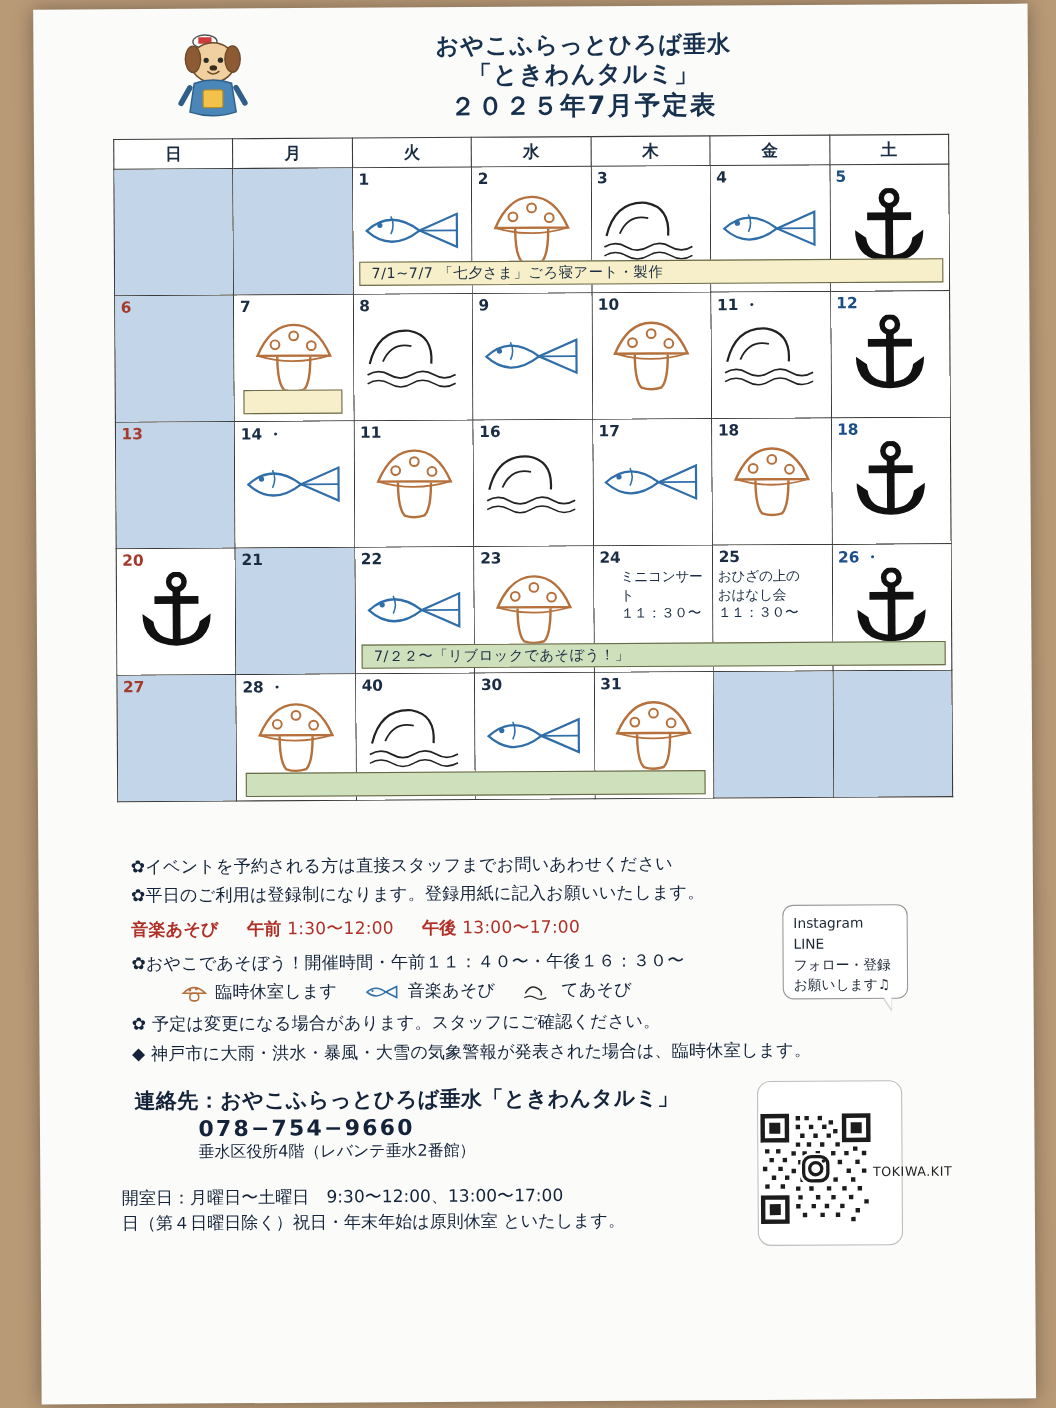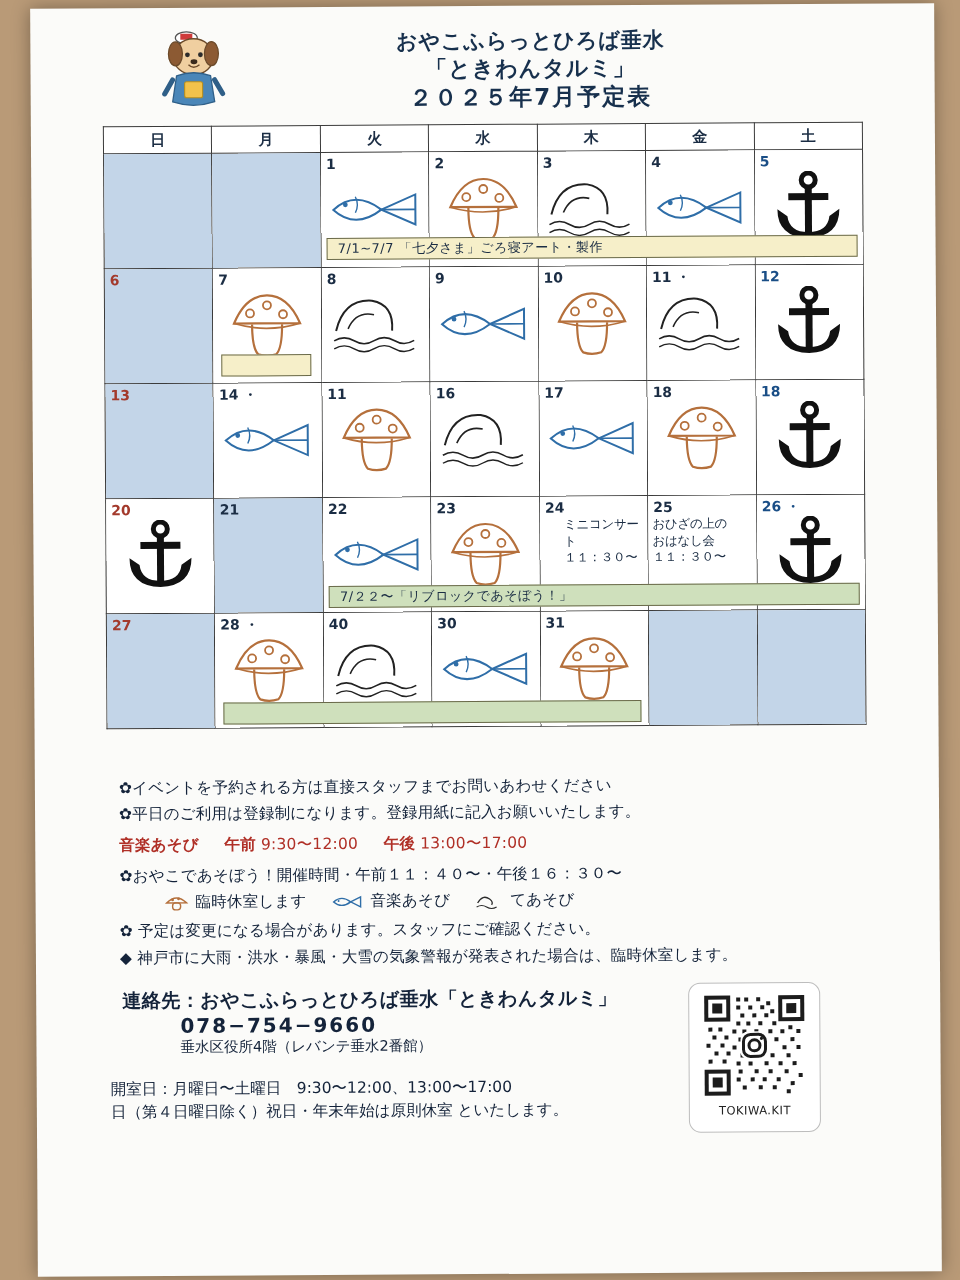--- a/index.html
+++ b/index.html
@@ -80,21 +80,21 @@
     font-size:12.5px;line-height:1.5;color:#1b2433;padding:7px 9px;box-sizing:border-box;
   }
   .callout:after{
     content:"";position:absolute;right:14px;bottom:-11px;
     border-left:8px solid transparent;border-right:0 solid transparent;
     border-top:12px solid #fff;filter:drop-shadow(0 1px 0 #9a9a9a);
   }
   .qrbox{
     position:absolute;left:652px;top:978px;width:132px;height:150px;
     border:1px solid #bdbdbd;border-radius:12px;background:#fff;
-    display:flex;flex-direction:column;align-items:center;justify-content:flex-start;
+    display:flex;flex-direction:row;align-items:center;justify-content:flex-start;
     padding-top:10px;box-sizing:border-box;
   }
   .qrlabel{font-size:11.5px;letter-spacing:.5px;color:#222;margin-top:6px;}
   svg{display:block;}
 </style>
 </head>
 <body>
 
 <div id="sheet">
 
@@ -481,21 +481,21 @@
       <div class="banner green" style="left: 188.571px; width: 418.286px; top: 695px;"></div>
     </div>
 
   <div class="notes">
     <div>✿イベントを予約される方は直接スタッフまでお問いあわせください</div>
     <div>✿平日のご利用は登録制になります。登録用紙に記入お願いいたします。</div>
     <div class="hours" style="margin-top:10px;">
       <span class="lbl">音楽あそび</span>
       &nbsp;&nbsp;&nbsp;
       <span class="lbl">午前</span>
-      <span class="red">9:30〜12:00</span>
+      <span class="red">1:30〜12:00</span>
       &nbsp;&nbsp;&nbsp;
       <span class="lbl">午後</span>
       <span class="red">13:00〜17:00</span>
     </div>
     <div style="margin-top:10px;">✿おやこであそぼう！開催時間・午前１１：４０〜・午後１６：３０〜</div>
     <div class="mini-icons">
       <span>
         <svg width="26" height="18" viewBox="0 0 26 18">
             <path d="M3 9 q10 -10 20 0 z" fill="none" stroke="#b5703c" stroke-width="1.4"></path>
             <rect x="9" y="9" width="8" height="7" rx="3" fill="none" stroke="#b5703c" stroke-width="1.4"></rect>
@@ -528,20 +528,26 @@
     <div class="c1">連絡先：おやこふらっとひろば垂水「ときわんタルミ」</div>
     <div class="c2">078−754−9660</div>
     <div class="c3">垂水区役所4階（レバンテ垂水2番館）</div>
   </div>
 
   <div class="openinfo">
     <div>開室日：月曜日〜土曜日　9:30〜12:00、13:00〜17:00</div>
     <div>日（第４日曜日除く）祝日・年末年始は原則休室 といたします。</div>
   </div>
 
+  <div class="callout">
+    <div>Instagram</div>
+    <div>LINE</div>
+    <div>フォロー・登録</div>
+    <div>お願いします♫</div>
+  </div>
 
   <div class="qrbox">
     <div>
       <svg width="104" height="104" viewBox="0 0 104 104">
         <rect x="0" y="0" width="104" height="104" fill="#fff"></rect>
         <g fill="#1c1c1c">
           <rect x="2" y="2" width="26" height="26"></rect>
             <rect x="6" y="6" width="18" height="18" fill="#fff"></rect>
             <rect x="10" y="10" width="10" height="10"></rect>
           <rect x="76" y="2" width="26" height="26"></rect>

